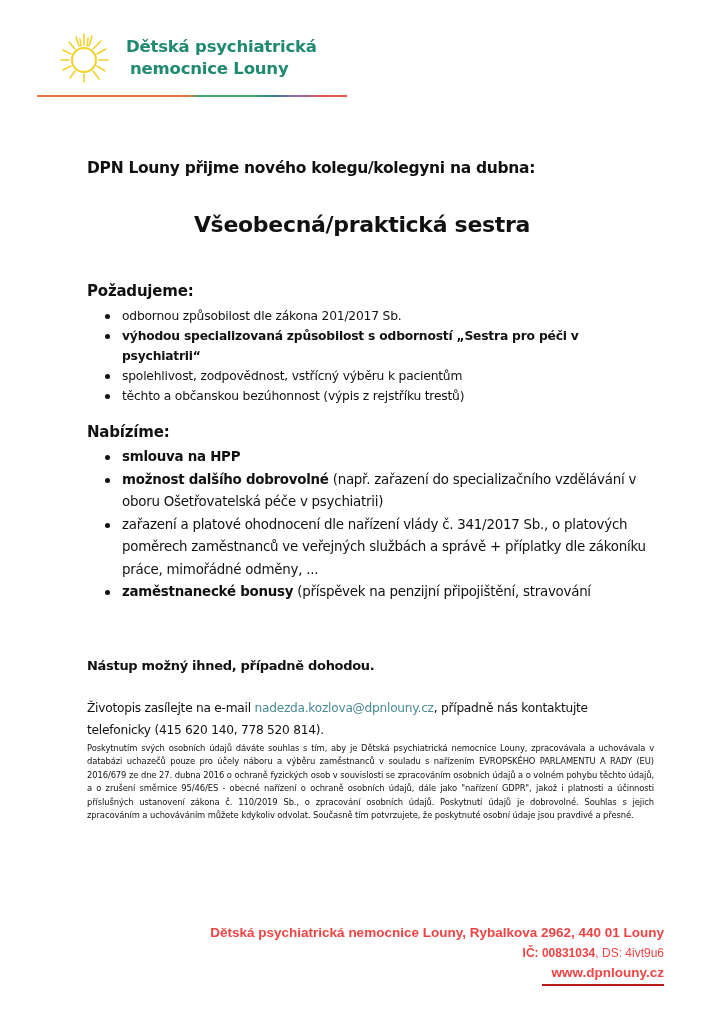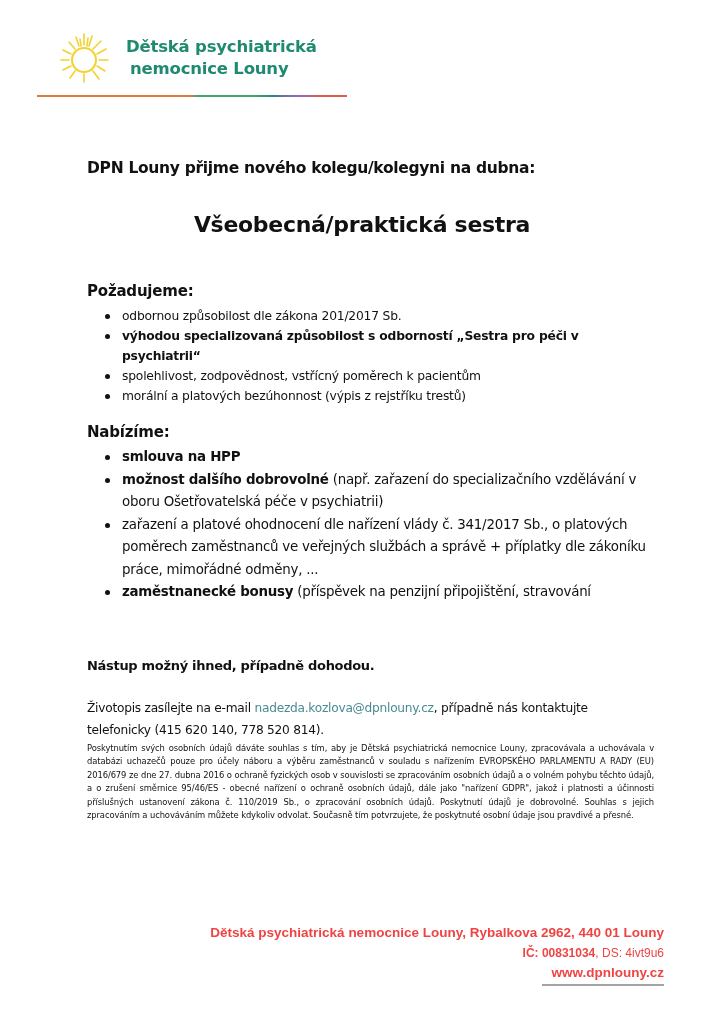--- a/index.html
+++ b/index.html
@@ -30,21 +30,21 @@
              line-height: 22px; letter-spacing: -0.25px; }
   .email { color: #4a8a94; }
   .gdpr { position: absolute; left: 87px; top: 742px; width: 567px; font-size: 8.4px;
           line-height: 13.4px; text-align: justify; color: #111; letter-spacing: -0.1px; }
   .footer { position: absolute; right: 60px; top: 923px; text-align: right; color: #ef4444;
             font-family: "Liberation Sans", sans-serif; }
   .footer .addr { font-size: 13.5px; font-weight: bold; line-height: 20px; }
   .footer .ids { font-size: 12px; line-height: 20px; }
   .footer .ids b { font-weight: bold; }
   .footer .web { font-size: 13.5px; font-weight: bold; line-height: 20px; display: inline-block;
-                 border-bottom: 2px solid #a3a3a3; padding: 0 0 1px 10px; }
+                 border-bottom: 2px solid #b91c1c; padding: 0 0 1px 10px; }
 </style>
 </head>
 <body>
 
 <div class="logo">
   <svg class="sun" viewBox="0 0 52 52">
     <circle cx="26" cy="28" r="12" fill="none" stroke="#f2d22e" stroke-width="2"></circle>
     <g stroke="#f2d22e" stroke-width="1.6" stroke-linecap="round">
       <line x1="26" y1="13" x2="26" y2="2"></line>
       <line x1="31" y1="14" x2="34" y2="4"></line>
@@ -71,22 +71,22 @@
 </div>
 <div class="rule"></div>
 
 <div class="intro">DPN Louny přijme nového kolegu/kolegyni na dubna:</div>
 <div class="job-title">Všeobecná/praktická sestra</div>
 
 <div class="section-title" style="top:282px">Požadujeme:</div>
 <ul class="req">
   <li><b></b><span>odbornou způsobilost dle zákona 201/2017 Sb.</span></li>
   <li><b>výhodou specializovaná způsobilost s odborností „Sestra pro péči v psychiatrii“</b><span></span></li>
-  <li><b></b><span>spolehlivost, zodpovědnost, vstřícný poměrech k pacientům</span></li>
-  <li><b></b><span>morální a platových bezúhonnost (výpis z rejstříku trestů)</span></li>
+  <li><b></b><span>spolehlivost, zodpovědnost, vstřícný výběru k pacientům</span></li>
+  <li><b></b><span>těchto a občanskou bezúhonnost (výpis z rejstříku trestů)</span></li>
 </ul>
 
 <div class="section-title" style="top:423px">Nabízíme:</div>
 <ul class="offer">
   <li><b>smlouva na HPP</b><span></span></li>
   <li><b>možnost dalšího dobrovolné</b><span> (např. zařazení do specializačního vzdělávání v oboru Ošetřovatelská péče v psychiatrii)</span></li>
   <li><b></b><span>zařazení a platové ohodnocení dle nařízení vlády č. 341/2017 Sb., o platových poměrech zaměstnanců ve veřejných službách a správě + příplatky dle zákoníku práce, mimořádné odměny, ...</span></li>
   <li><b>zaměstnanecké bonusy</b><span> (příspěvek na penzijní připojištění, stravování</span></li>
 </ul>
 

